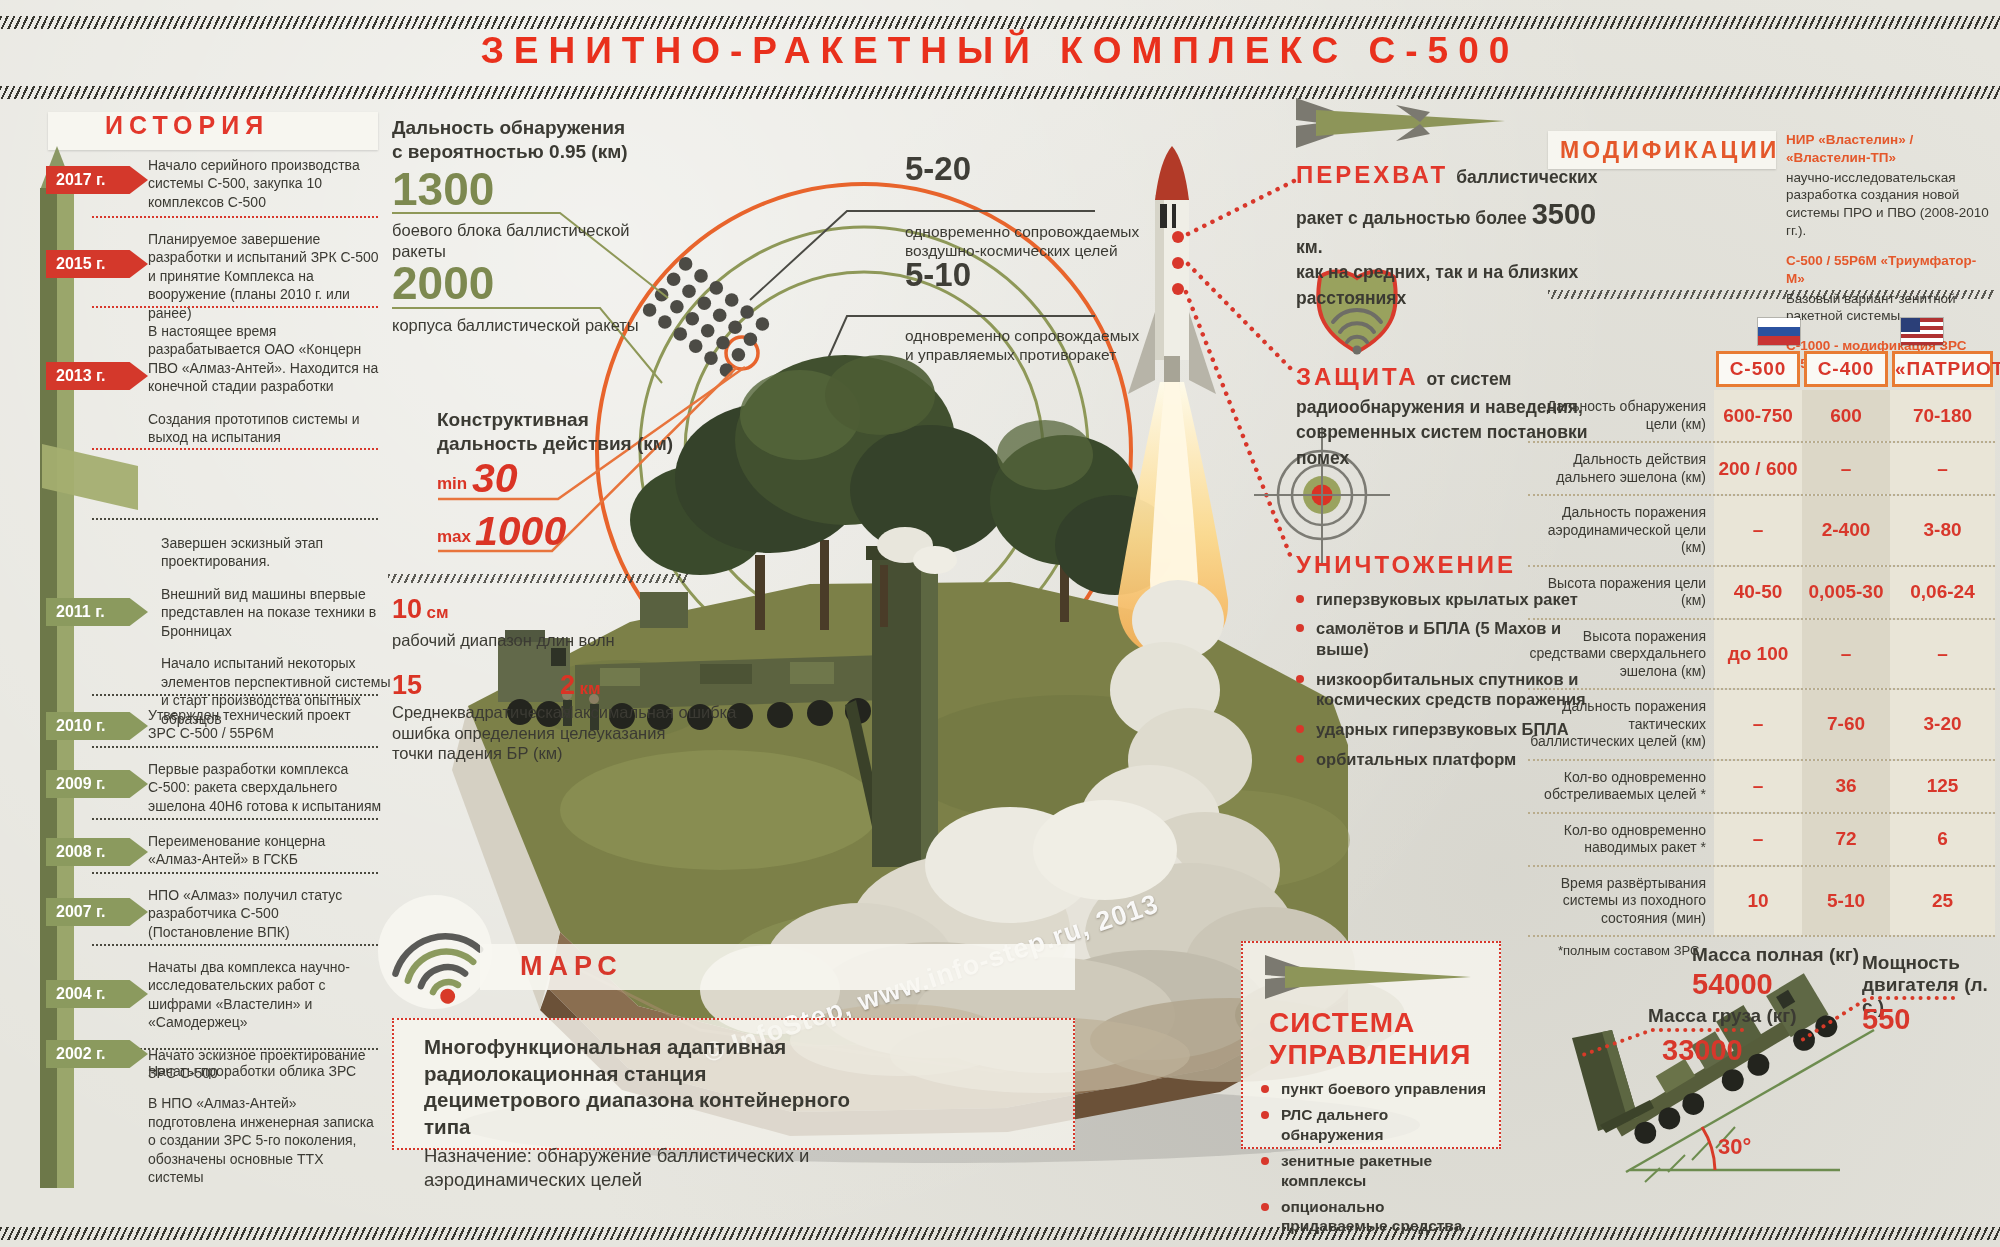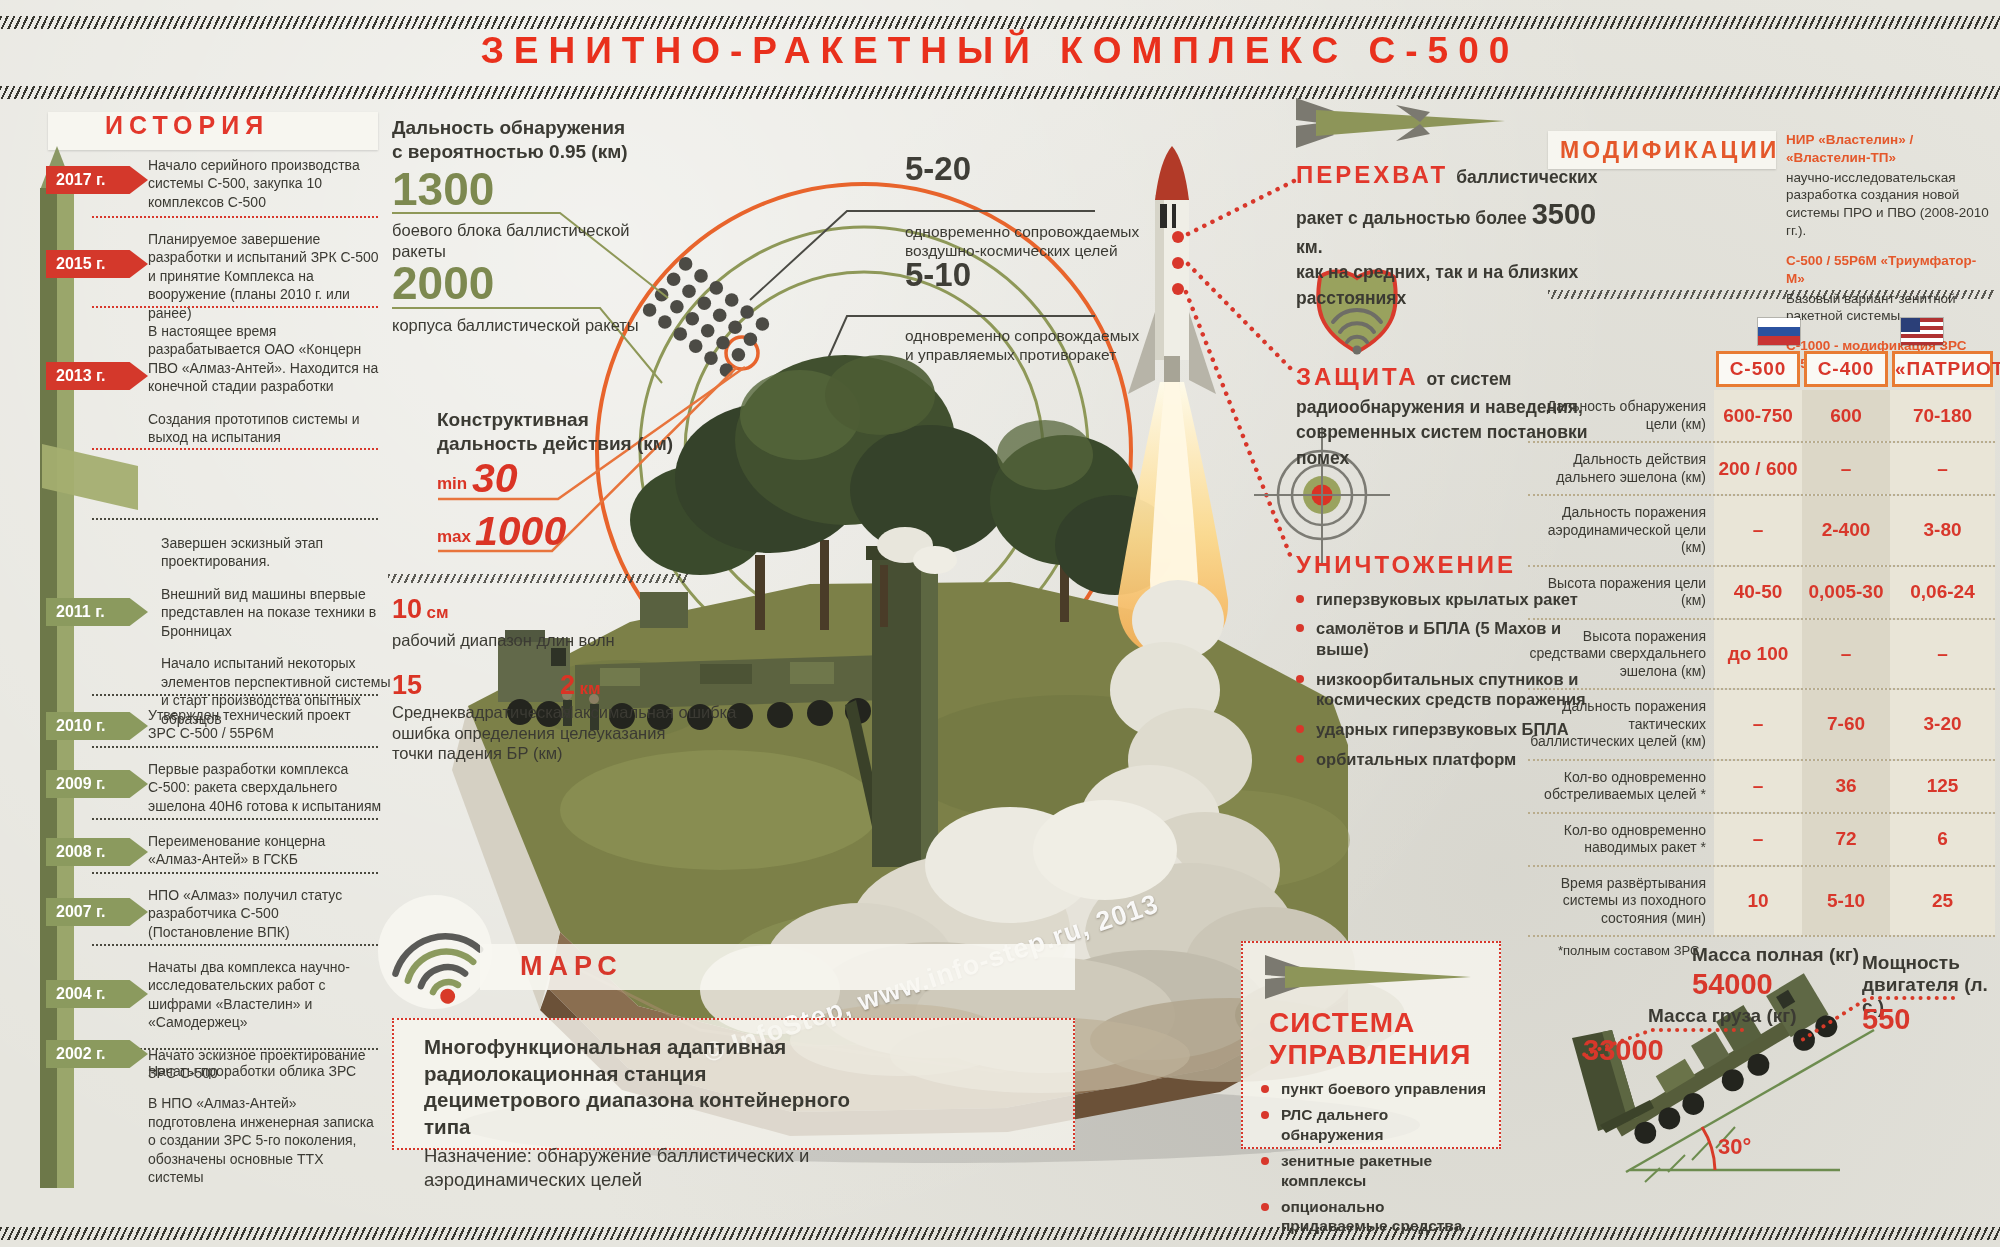--- a/index.html
+++ b/index.html
@@ -566,21 +566,21 @@
         <li>пункт боевого управления</li>
         <li>РЛС дальнего обнаружения</li>
         <li>зенитные ракетные комплексы</li>
         <li>опционально придаваемые средства</li>
       </ul>
   </div>
 
   <div class="abs veh-lab" style="left:1692px;top:944px;">Масса полная  (кг)</div>
   <div class="abs veh-val" style="left:1692px;top:970px;">54000</div>
   <div class="abs veh-lab" style="left:1648px;top:1005px;">Масса груза (кг)</div>
-  <div class="abs veh-val" style="left:1583px;top:1036px;">33000</div>
+  <div class="abs veh-val" style="left:1662px;top:1036px;">33000</div>
   <div class="abs veh-lab preline" style="left:1862px;top:952px;">Мощность
 двигателя (л. с.)</div>
   <div class="abs veh-val" style="left:1862px;top:1005px;">550</div>
   <div class="abs angle-lab" style="left:1718px;top:1134px;">30°</div>
 
   <div class="abs uline-dark" style="left:847px;top:210px;width:248px;"></div>
   <div class="abs uline-dark" style="left:847px;top:315px;width:248px;"></div>
 
 </div>
 

